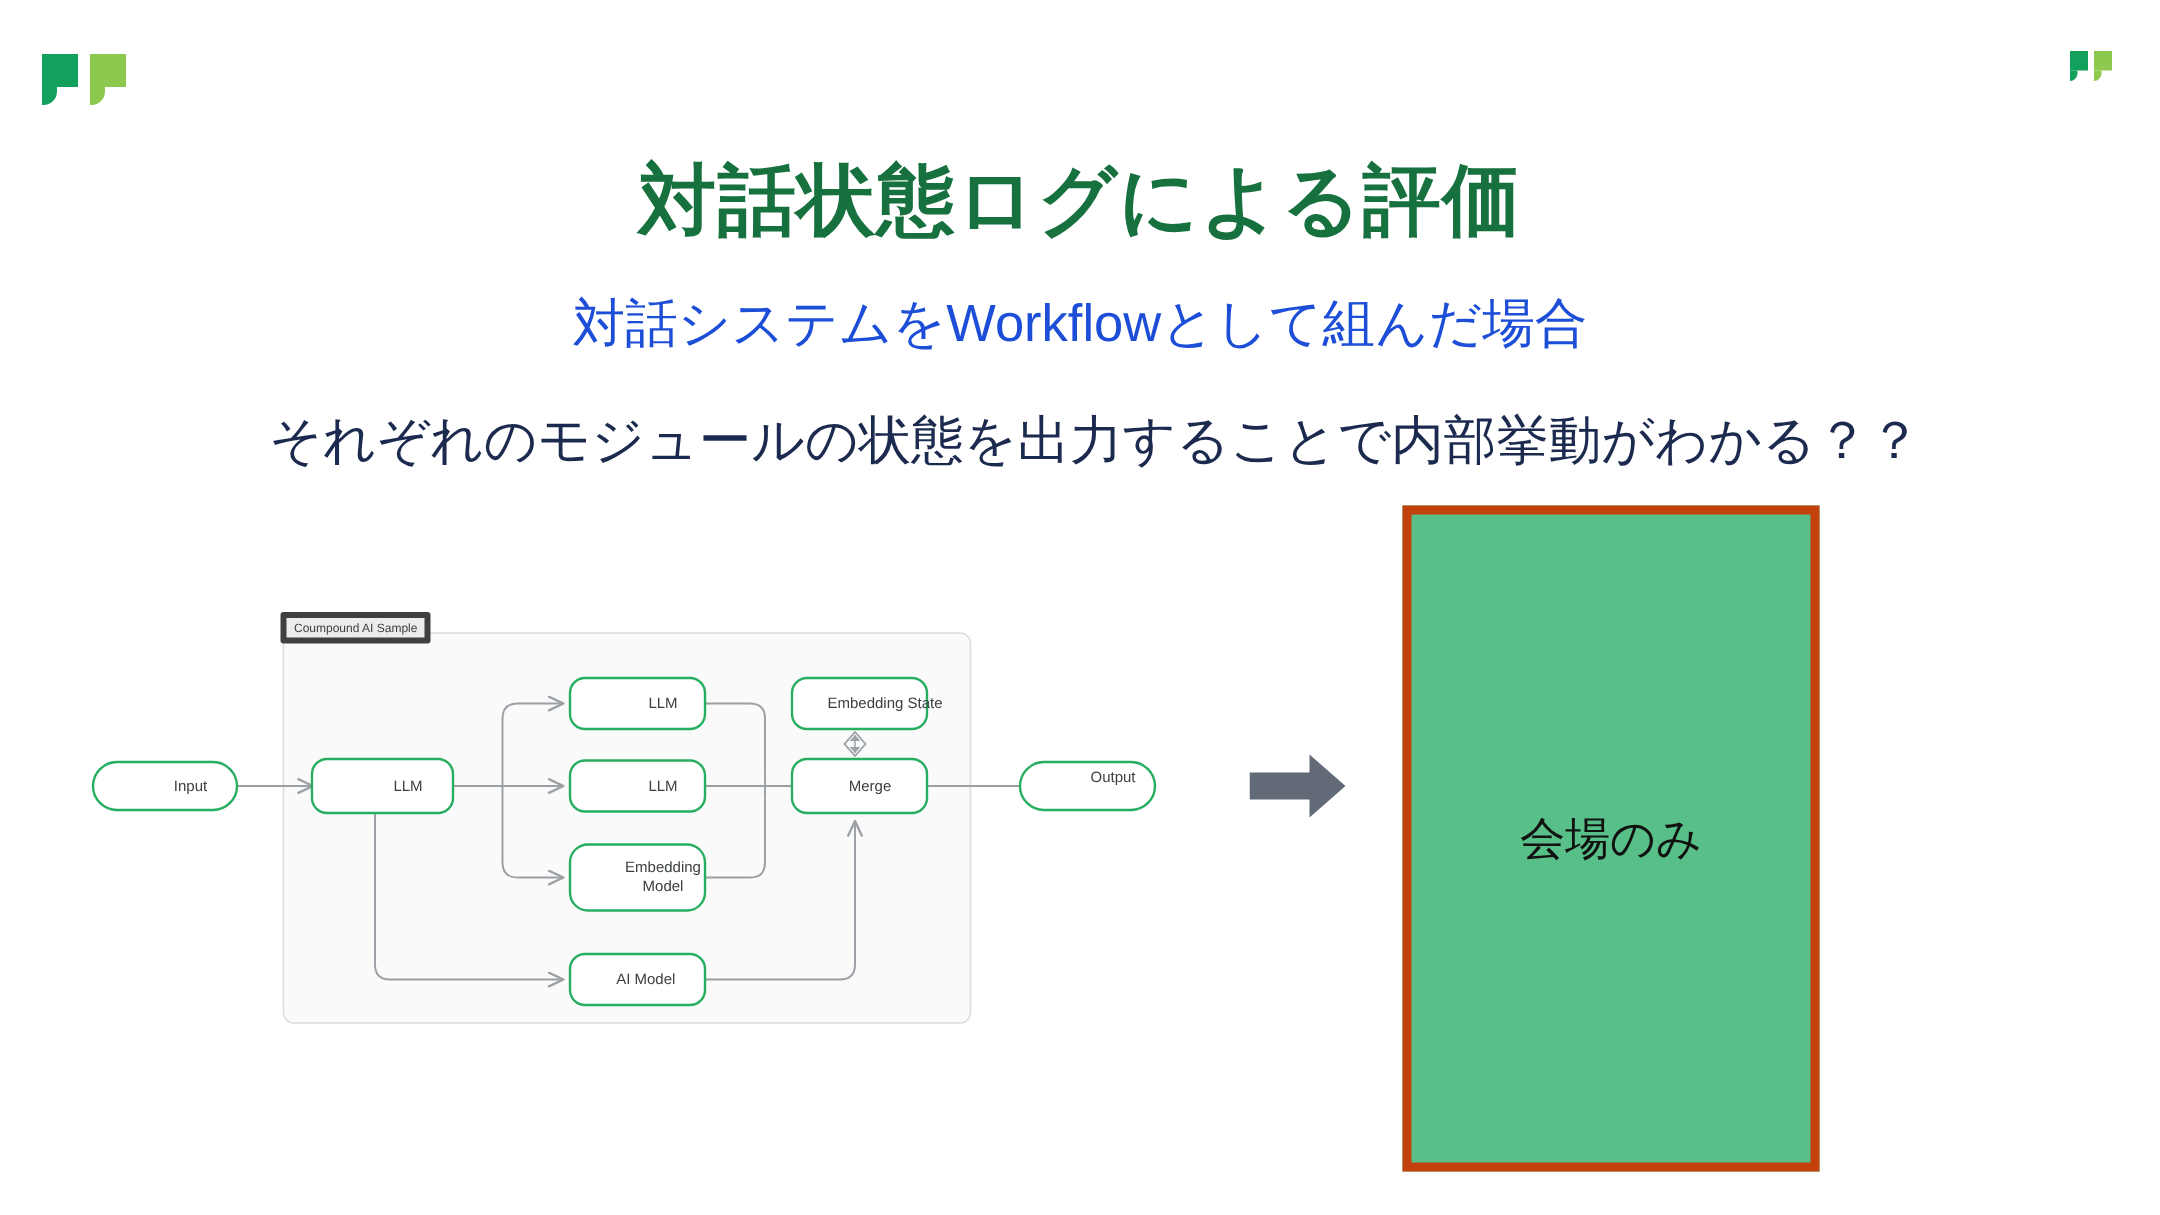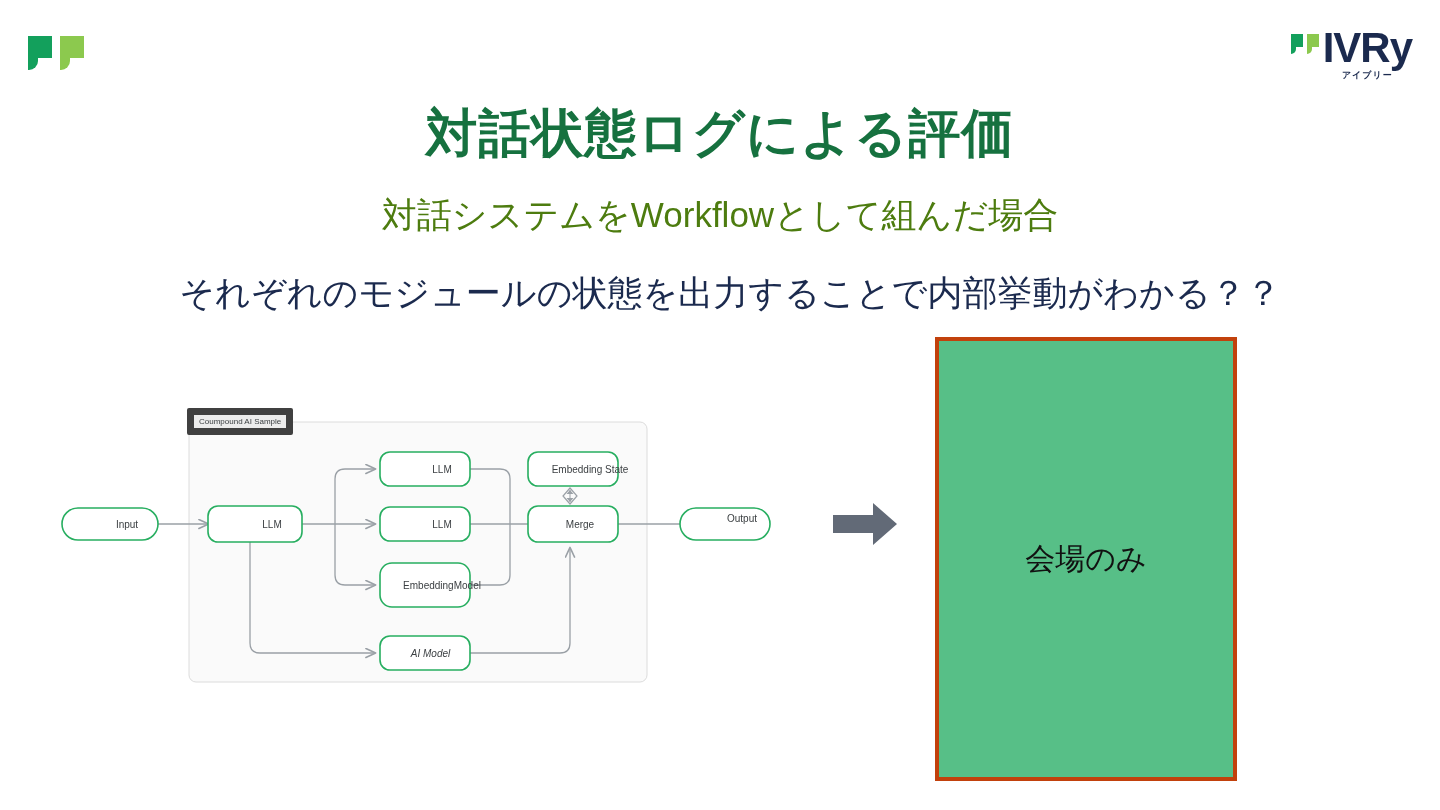--- a/index.html
+++ b/index.html
@@ -113,21 +113,21 @@
     font-weight: bold;
     color: #16713f;
     letter-spacing: 1px;
   }
   .subtitle-1 {
     position: absolute;
     left: 0; right: 0;
     top: 192px;
     text-align: center;
     font-size: 35px;
-    color: #4d7c0f;
+    color: #1d4ed8;
   }
   .subtitle-2 {
     position: absolute;
     left: 0; right: 0;
     top: 270px;
     text-align: center;
     font-size: 35px;
     color: #1b2a4e;
     padding-left: 20px;
   }
@@ -150,21 +150,21 @@
     text-align: center;
     color: #3c4043;
     font-size: 10px;
     line-height: 1.3;
     pointer-events: none;
     margin-left: 17px;
   }
   .group-tag {
     position: absolute;
     background: #ececec;
-    border: 7px solid #404040;
+    border: 4px solid #404040;
     border-radius: 2px;
     color: #3c4043;
     font-size: 8px;
     padding: 2px 5px;
     white-space: nowrap;
   }
 
   
   .big-arrow {
     position: absolute;
@@ -172,24 +172,24 @@
     top: 503px;
     width: 64px;
     height: 42px;
   }
 
   
   .green-panel {
     position: absolute;
     left: 935px;
     top: 337px;
-    width: 302px;
+    width: 278px;
     height: 444px;
     background: #57bf87;
-    border: 4px solid #c2410c;
+    border: 6px solid #c2410c;
     box-sizing: border-box;
     display: flex;
     align-items: center;
     justify-content: center;
   }
   .green-panel-text {
     font-size: 30px;
     color: #111111;
   }
 </style>
@@ -211,24 +211,20 @@
   <div class="mini-flags">
     <div class="mini-flag mini-flag-dark mf-a">
       <div class="mf-body"></div>
         <div class="mf-tail"></div>
     </div>
     <div class="mini-flag mini-flag-light mf-b">
       <div class="mf-body"></div>
         <div class="mf-tail"></div>
     </div>
   </div>
-  <div class="wordmark-wrap">
-    <div class="wordmark">IVRy</div>
-    <div class="wordmark-sub">アイブリー</div>
-  </div>
 </div>
 
 <div class="slide-title">対話状態ログによる評価</div>
 <div class="subtitle-1">対話システムをWorkflowとして組んだ場合</div>
 <div class="subtitle-2">それぞれのモジュールの状態を出力することで内部挙動がわかる？？</div>
 
 <div class="workflow">
 
   <svg class="wf-svg" width="790" height="300" viewBox="0 0 790 300">
     <defs>
@@ -281,25 +277,25 @@
     <rect x="478" y="106" width="90" height="36" rx="10" ry="10" fill="#ffffff" stroke="#27ae60" stroke-width="1.6"></rect>
     <rect x="630" y="108" width="90" height="32" rx="16" ry="16" fill="#ffffff" stroke="#27ae60" stroke-width="1.6"></rect>
   </svg>
 
   <div class="group-tag" style="left:137px; top:8px;">Coumpound AI Sample</div>
 
   <div class="node-label" style="left:12px; top:108px; width:96px; height:32px;">Input</div>
   <div class="node-label" style="left:158px; top:106px; width:94px; height:36px;">LLM</div>
   <div class="node-label" style="left:330px; top:52px; width:90px; height:34px;">LLM</div>
   <div class="node-label" style="left:330px; top:107px; width:90px; height:34px;">LLM</div>
-  <div class="node-label" style="left:330px; top:163px; width:90px; height:44px; ">
+  <div class="node-label" style="left:330px; top:163px; width:90px; height:44px; flex-direction:column;">
     <span>Embedding</span>
     <span>Model</span>
   </div>
-  <div class="node-label" style="left:330px; top:236px; width:67px; height:34px;font-style:italic;">AI Model</div>
+  <div class="node-label" style="left:330px; top:236px; width:67px; height:34px;">AI Model</div>
   <div class="node-label" style="left:478px; top:52px; width:90px; height:34px;">Embedding State</div>
   <div class="node-label" style="left:478px; top:106px; width:70px; height:36px;">Merge</div>
   <div class="node-label" style="left:630px; top:108px; width:90px; height:20px;">Output</div>
 </div>
 
 <div class="big-arrow">
   <svg width="64" height="42" viewBox="0 0 64 42">
     <path d="M0,12 L40,12 L40,0 L64,21 L40,42 L40,30 L0,30 Z" fill="#626a77"></path>
   </svg>
 </div>

